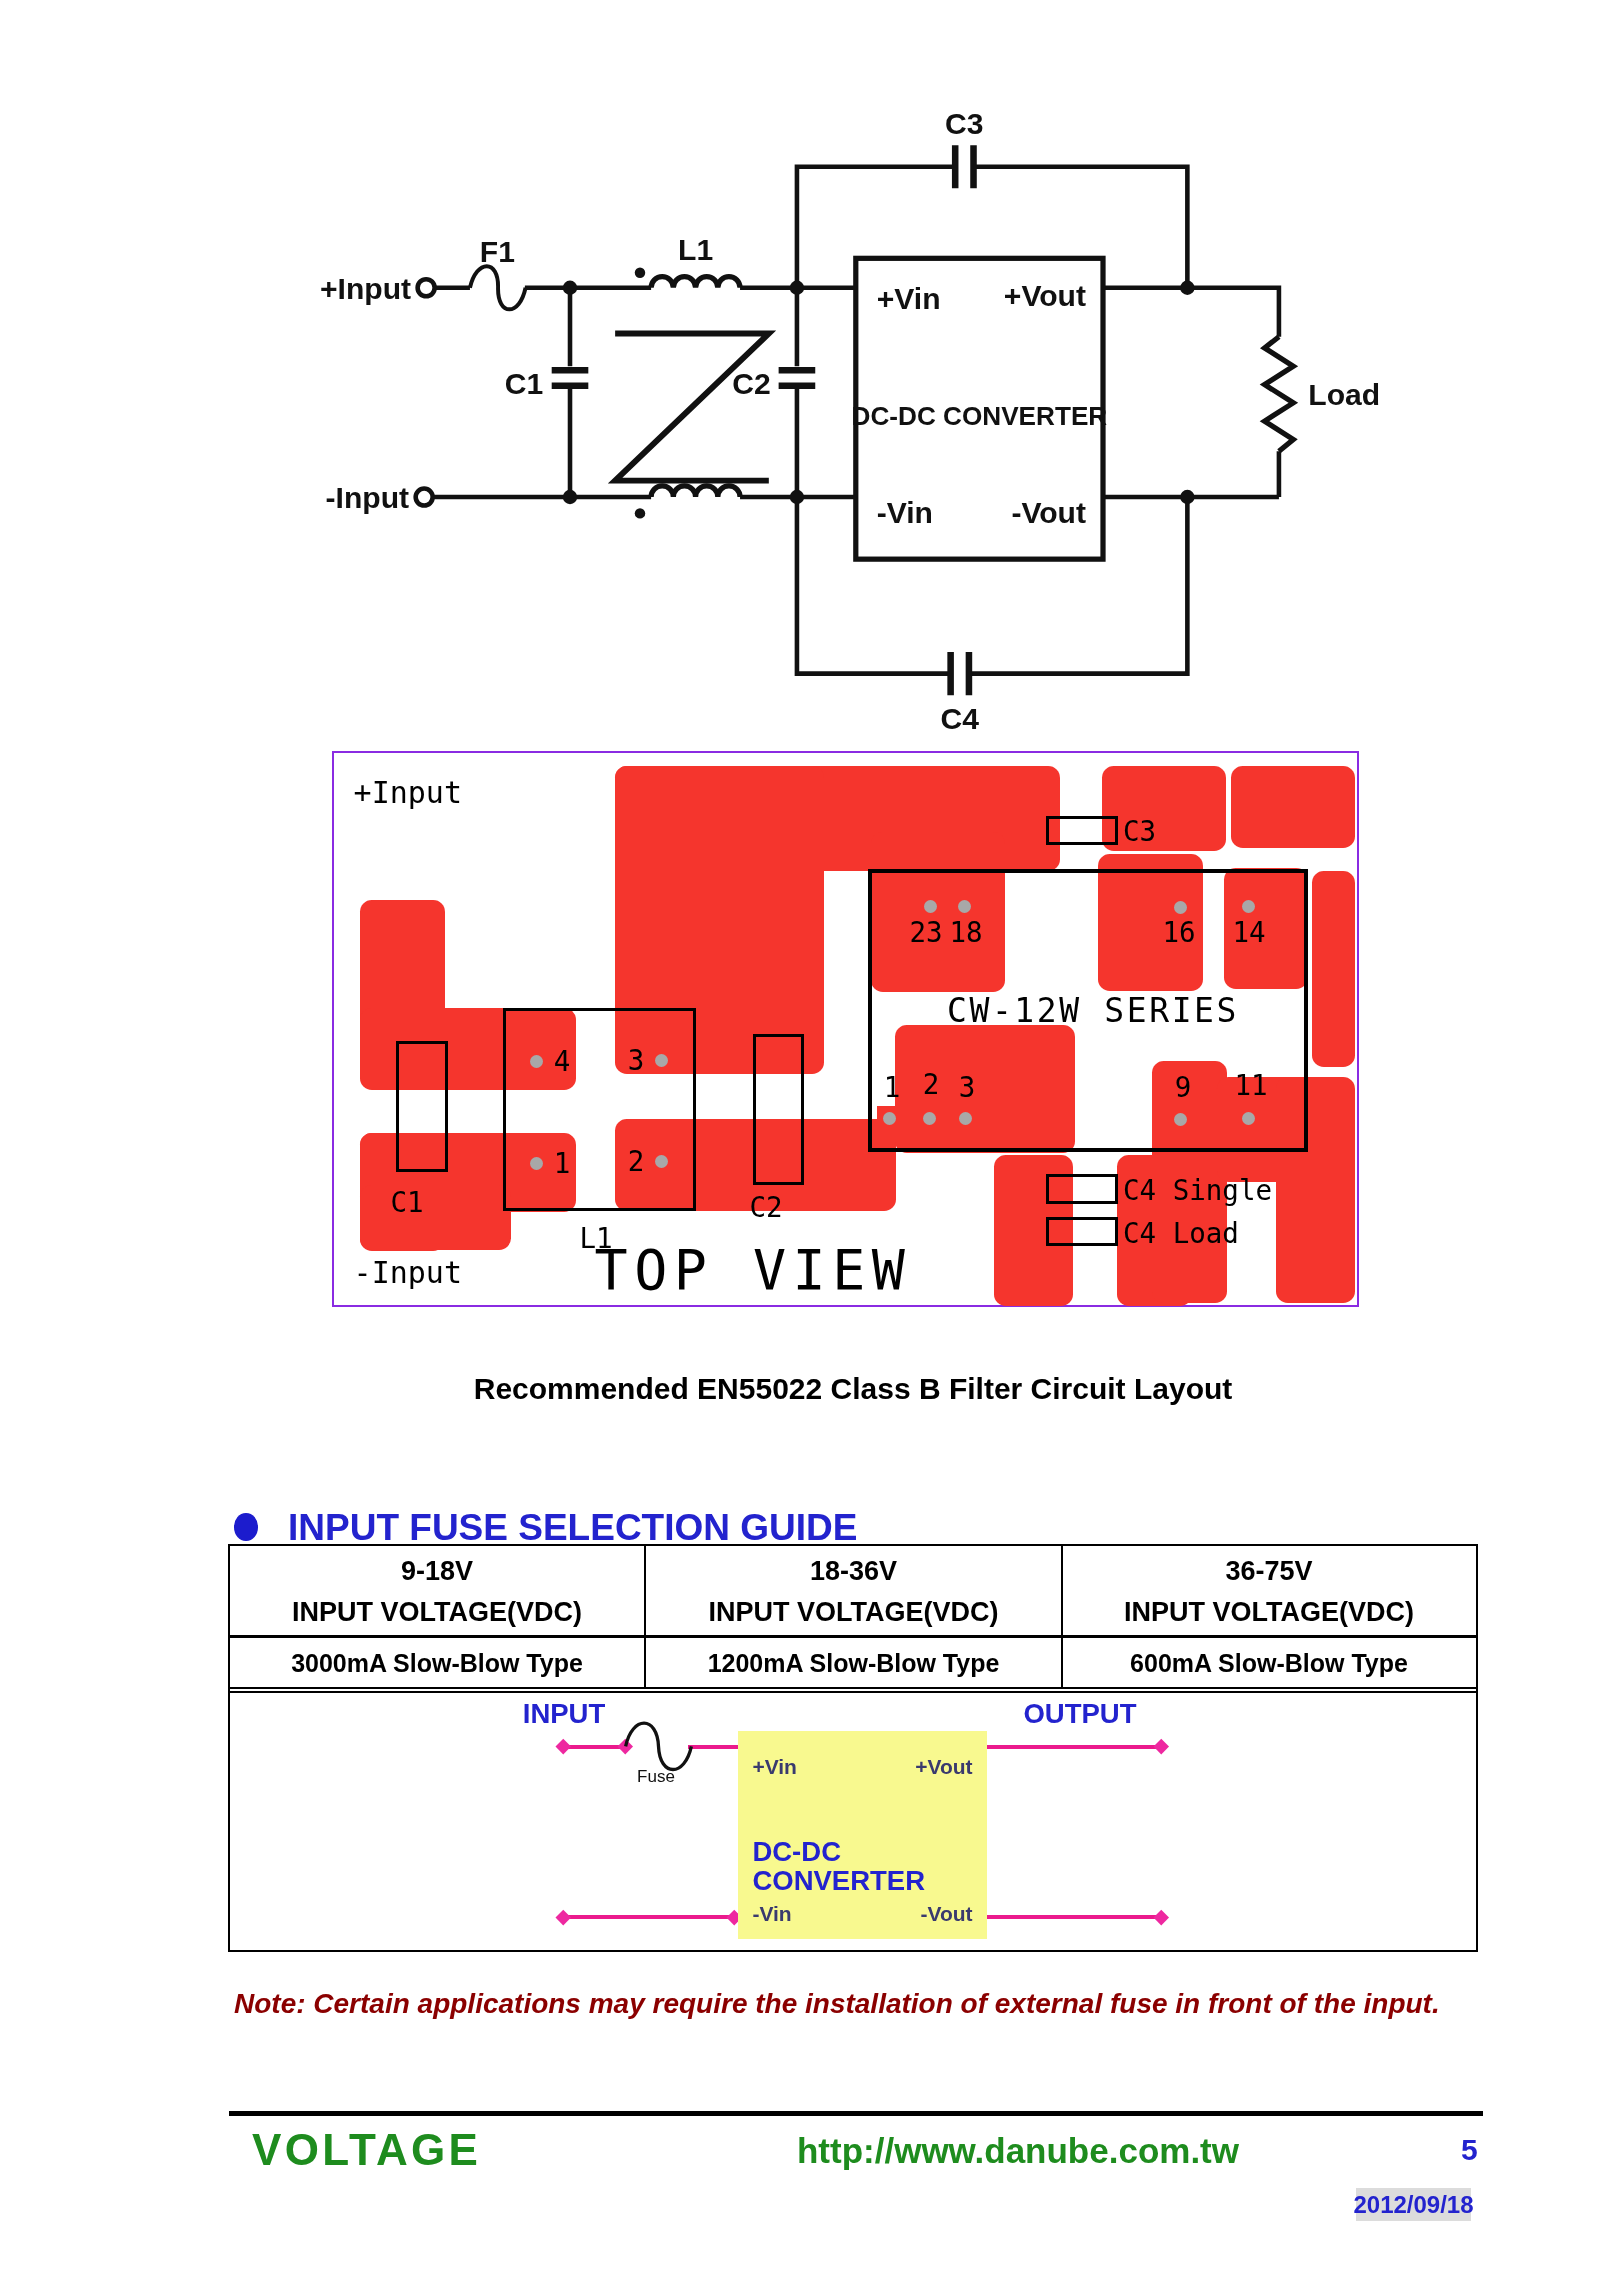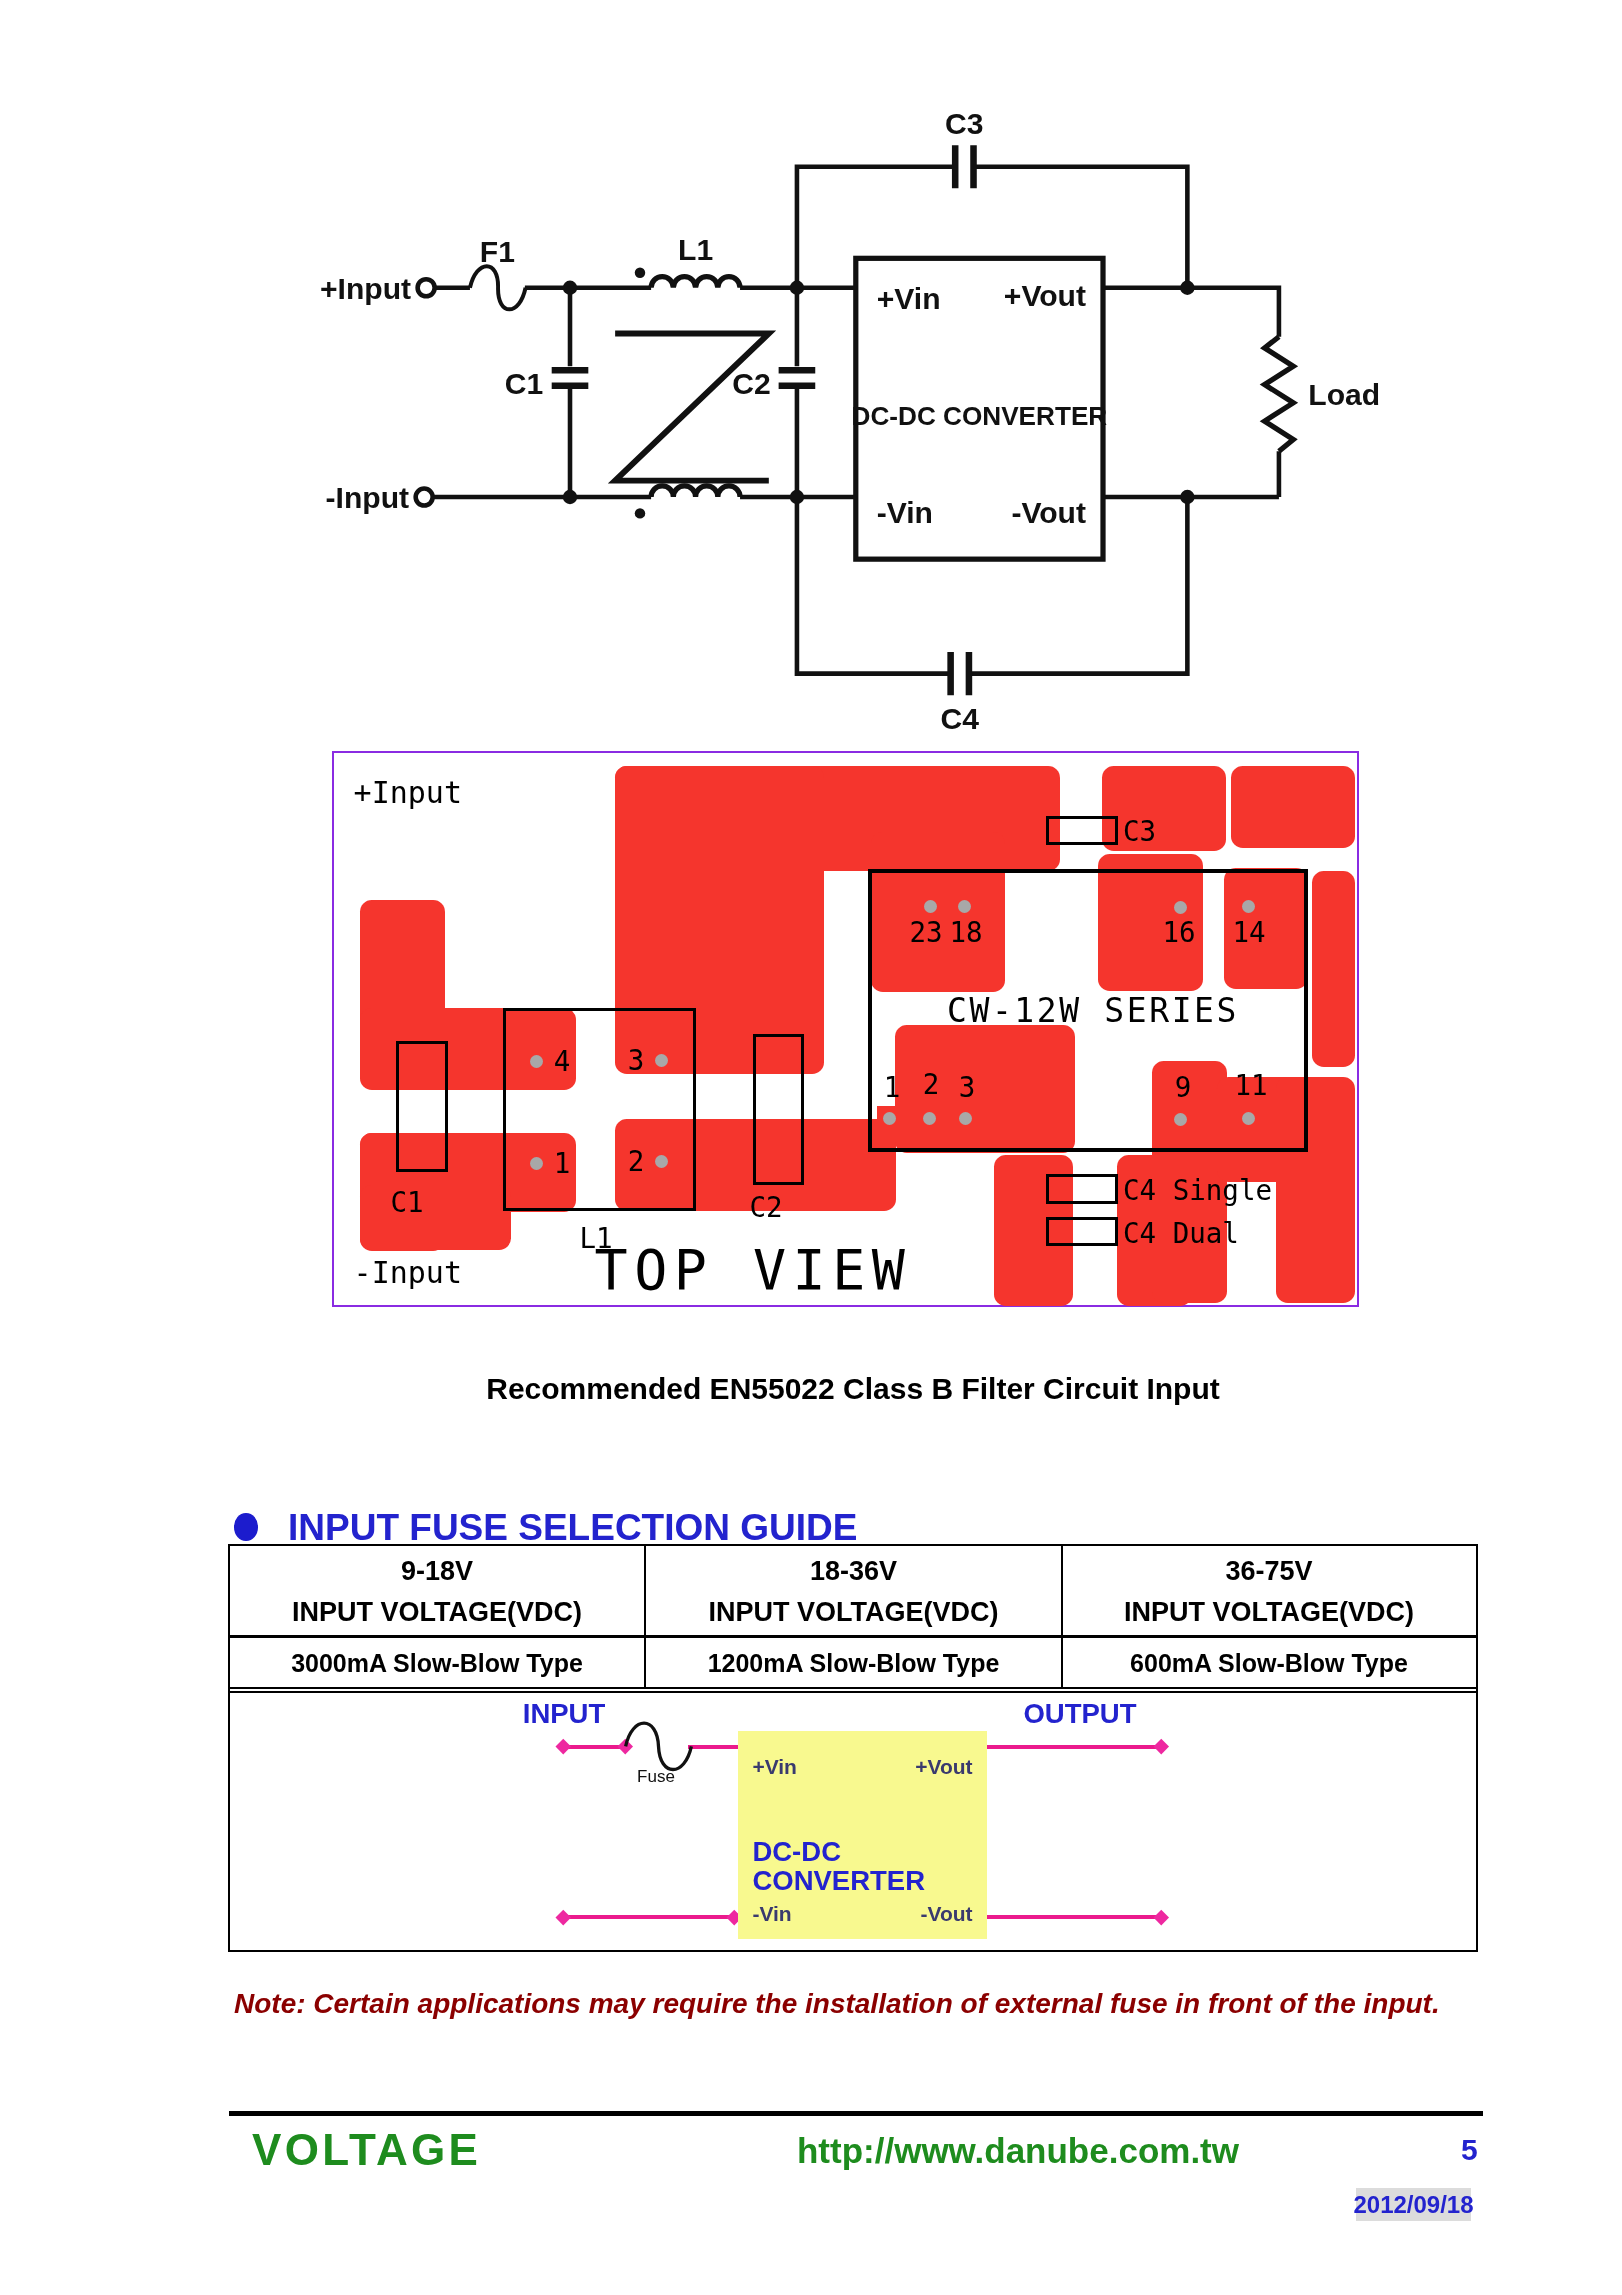--- a/index.html
+++ b/index.html
@@ -204,40 +204,40 @@
   <div class="pcb-lbl pcb-io" style="left:19.6px;top:25px;">+Input</div>
   <div class="pcb-lbl pcb-io" style="left:19.6px;top:505px;">-Input</div>
   <div class="pcb-lbl pcb-big" style="left:419px;top:517px;transform:translate(-50%,-50%);">TOP VIEW</div>
   <div class="pcb-lbl pcb-series" style="left:759px;top:257px;transform:translate(-50%,-50%);text-align:center;">CW-12W SERIES</div>
 
   <div class="pcb-lbl ctr" style="left:73px;top:450px;">C1</div>
   <div class="pcb-lbl ctr" style="left:262px;top:486px;">L1</div>
   <div class="pcb-lbl ctr" style="left:432px;top:455px;">C2</div>
   <div class="pcb-lbl" style="left:789px;top:65px;">C3</div>
   <div class="pcb-lbl" style="left:789px;top:424px;">C4 Single</div>
-  <div class="pcb-lbl" style="left:789px;top:467px;">C4 Dual</div>
+  <div class="pcb-lbl" style="left:789px;top:467px;">C4 Load</div>
 
   <div class="pcb-lbl ctr" style="left:228px;top:309px;">4</div>
   <div class="pcb-lbl ctr" style="left:302px;top:308px;">3</div>
   <div class="pcb-lbl ctr" style="left:228px;top:411px;">1</div>
   <div class="pcb-lbl ctr" style="left:302px;top:409px;">2</div>
 
   <div class="pcb-lbl ctr" style="left:592px;top:180px;">23</div>
   <div class="pcb-lbl ctr" style="left:632px;top:180px;">18</div>
   <div class="pcb-lbl ctr" style="left:845px;top:180px;">16</div>
   <div class="pcb-lbl ctr" style="left:915px;top:180px;">14</div>
 
   <div class="pcb-lbl ctr" style="left:558px;top:335px;">1</div>
   <div class="pcb-lbl ctr" style="left:597px;top:332px;">2</div>
   <div class="pcb-lbl ctr" style="left:633px;top:335px;">3</div>
   <div class="pcb-lbl ctr" style="left:849px;top:335px;">9</div>
   <div class="pcb-lbl ctr" style="left:917px;top:333px;">11</div>
 </div>
 
-<div id="caption">Recommended EN55022 Class B Filter Circuit Input</div>
+<div id="caption">Recommended EN55022 Class B Filter Circuit Layout</div>
 <div id="guide-bullet"></div>
 <div id="guide-title">INPUT FUSE SELECTION GUIDE</div>
 
 <div id="fuse-table">
   <div class="tcell" style="left:0;width:416px;">
     <span class="thead-line">9-18V</span>
     <span class="thead-line">INPUT VOLTAGE(VDC)</span>
   </div>
   <div class="tcell" style="left:416px;width:417px;">
     <span class="thead-line">18-36V</span>

